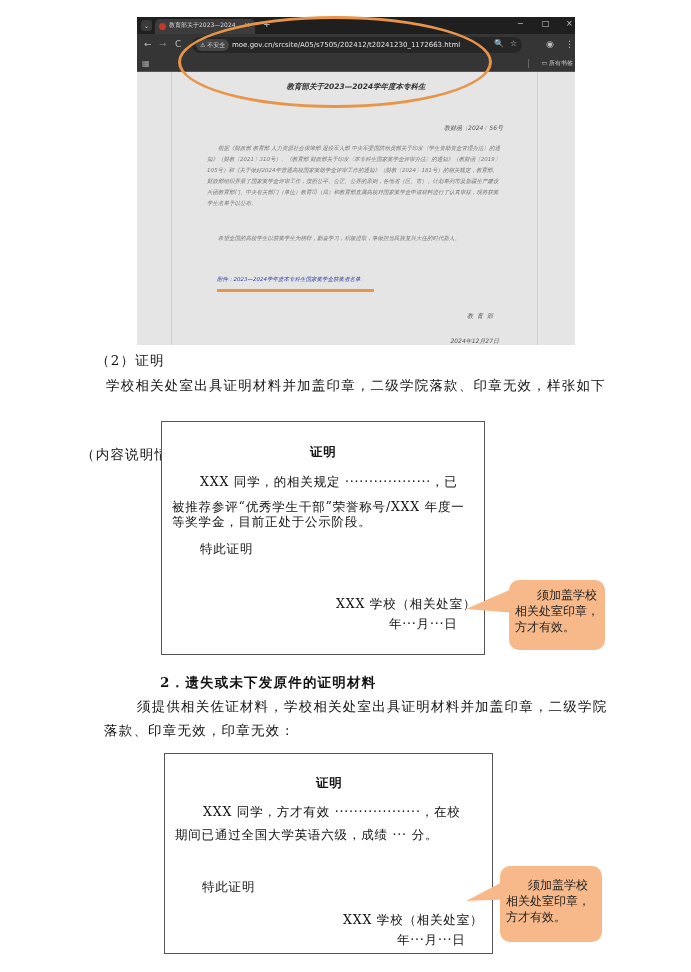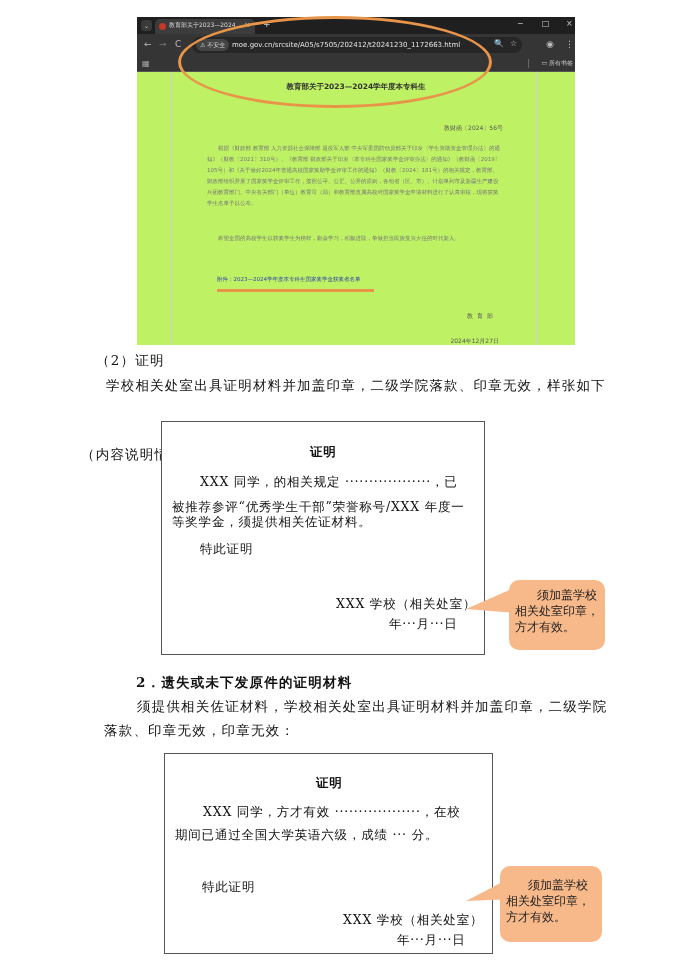--- a/index.html
+++ b/index.html
@@ -22,36 +22,36 @@
   .omnibox { position:absolute; left:55px; top:3px; width:330px; height:16px; border-radius:8px; background:#262626; }
   .insecure { position:absolute; left:4px; top:2px; height:12px; padding:0 4px; border-radius:6px; background:#444; font-size:6px; line-height:12px; color:#ddd; font-family:"DejaVu Sans",sans-serif; }
   .url { position:absolute; left:40px; top:2px; font-size:7px; line-height:12px; color:#e6e6e6; font-family:"DejaVu Sans",sans-serif; white-space:nowrap; }
   .omni-ic { position:absolute; top:2px; font-size:8px; color:#ccc; font-family:"DejaVu Sans",sans-serif; }
 
   .bookbar { position:absolute; left:0; top:39px; width:100%; height:15px; background:#353535; border-bottom:1px solid #555; }
   .apps-ic { position:absolute; left:5px; top:3px; font-size:8px; color:#aaa; font-family:"DejaVu Sans",sans-serif; }
   .bm-sep { position:absolute; right:46px; top:3px; width:1px; height:9px; background:#666; }
   .bm-folder { position:absolute; right:2px; top:3px; font-size:6px; color:#ccc; font-family:"DejaVu Sans",sans-serif; white-space:nowrap; }
 
-  .pagearea { position:absolute; left:0; top:55px; width:100%; height:273px; background:#bef264; }
+  .pagearea { position:absolute; left:0; top:55px; width:100%; height:273px; background:#e5e5e5;font-style:italic; }
   .pg-border-l { position:absolute; left:34px; top:0; width:1px; height:100%; background:#cfcfcf; }
   .pg-border-r { position:absolute; left:400px; top:0; width:1px; height:100%; background:#cfcfcf; }
   .pg-title { position:absolute; left:0; width:100%; text-align:center; font-size:7.5px; font-weight:bold; color:#333; font-family:"DejaVu Sans",sans-serif; }
   .pg-docno { position:absolute; right:72px; top:52px; font-size:6px; color:#555; font-family:"DejaVu Sans",sans-serif; }
   .pg-body { position:absolute; left:70px; width:295px; font-size:5.5px; line-height:11px; color:#777; font-family:"DejaVu Sans",sans-serif; text-indent:11px; filter:blur(0.35px); }
   .pg-attach { position:absolute; left:80px; top:204px; font-size:5.5px; color:#3344aa; font-family:"DejaVu Sans",sans-serif; white-space:nowrap; }
   .attach-underline { position:absolute; left:80px; top:217px; width:157px; height:3px; background:#e8954a; }
   .pg-sign { position:absolute; right:78px; top:240px; font-size:6px; color:#555; font-family:"DejaVu Sans",sans-serif; letter-spacing:4px; }
   .pg-date { position:absolute; right:76px; top:265px; font-size:6px; color:#555; font-family:"DejaVu Sans",sans-serif; }
 
   .ellipse { position:absolute; left:178px; top:16px; width:314px; height:92px; border:3px solid #e8954a; border-radius:50%; box-sizing:border-box; pointer-events:none; }
 
   
   .t { position:absolute; font-size:13.5px; white-space:nowrap; letter-spacing:1.2px; }
-  .h2 { font-weight:bold; font-family:"DejaVu Serif","Liberation Serif",serif; }
+  .h2 { font-weight:bold; font-family:"DejaVu Serif","Liberation Serif",serif;margin-left:24px; }
 
   .certbox { position:absolute; border:1.5px solid #555; background:#fff; box-sizing:border-box; }
   .ct { position:absolute; font-size:12.5px; white-space:nowrap; letter-spacing:0.8px; }
   .ct-title { font-weight:bold; }
 
   .bubble { position:absolute; width:96px; height:70px; background:#f8b98a; border-radius:10px; }
   .bubble-text { position:absolute; left:6px; top:7px; width:86px; font-size:12px; line-height:16px; color:#222; font-family:"DejaVu Sans","Liberation Sans",sans-serif; text-indent:22px; }
 </style>
 </head>
 <body>
@@ -106,21 +106,21 @@
 <div class="ellipse"></div>
 
 <div class="t" style="left:96px;top:352px;">（2）证明</div>
 <div class="t" style="left:106px;top:377px;">学校相关处室出具证明材料并加盖印章，二级学院落款、印章无效，样张如下</div>
 <div class="t" style="left:81px;top:401px;margin-top:45px;">（内容说明情况即可）：</div>
 
 <div class="certbox" style="left:161px;top:421px;width:324px;height:234px;">
   <div class="ct ct-title" style="left:148px;top:22px;">证明</div>
   <div class="ct" style="left:38px;top:52px;">XXX 同学，的相关规定 ··················，已</div>
   <div class="ct" style="left:10px;top:77px;">被推荐参评“优秀学生干部”荣誉称号/XXX 年度一</div>
-  <div class="ct" style="left:10px;top:92px;">等奖学金，须提供相关佐证材料。</div>
+  <div class="ct" style="left:10px;top:92px;">等奖学金，目前正处于公示阶段。</div>
   <div class="ct" style="left:38px;top:119px;">特此证明</div>
   <div class="ct" style="left:174px;top:174px;">XXX 学校（相关处室）</div>
   <div class="ct" style="left:227px;top:194px;">年···月···日</div>
 </div>
 <svg style="position:absolute;left:466px;top:585px;" width="50" height="35">
   <polygon points="50,2 50,28 0,24" fill="#f8b98a"></polygon>
 </svg>
 <div class="bubble" style="left:509px;top:580px;">
   <div class="bubble-text">须加盖学校相关处室印章，方才有效。</div>
 </div>

